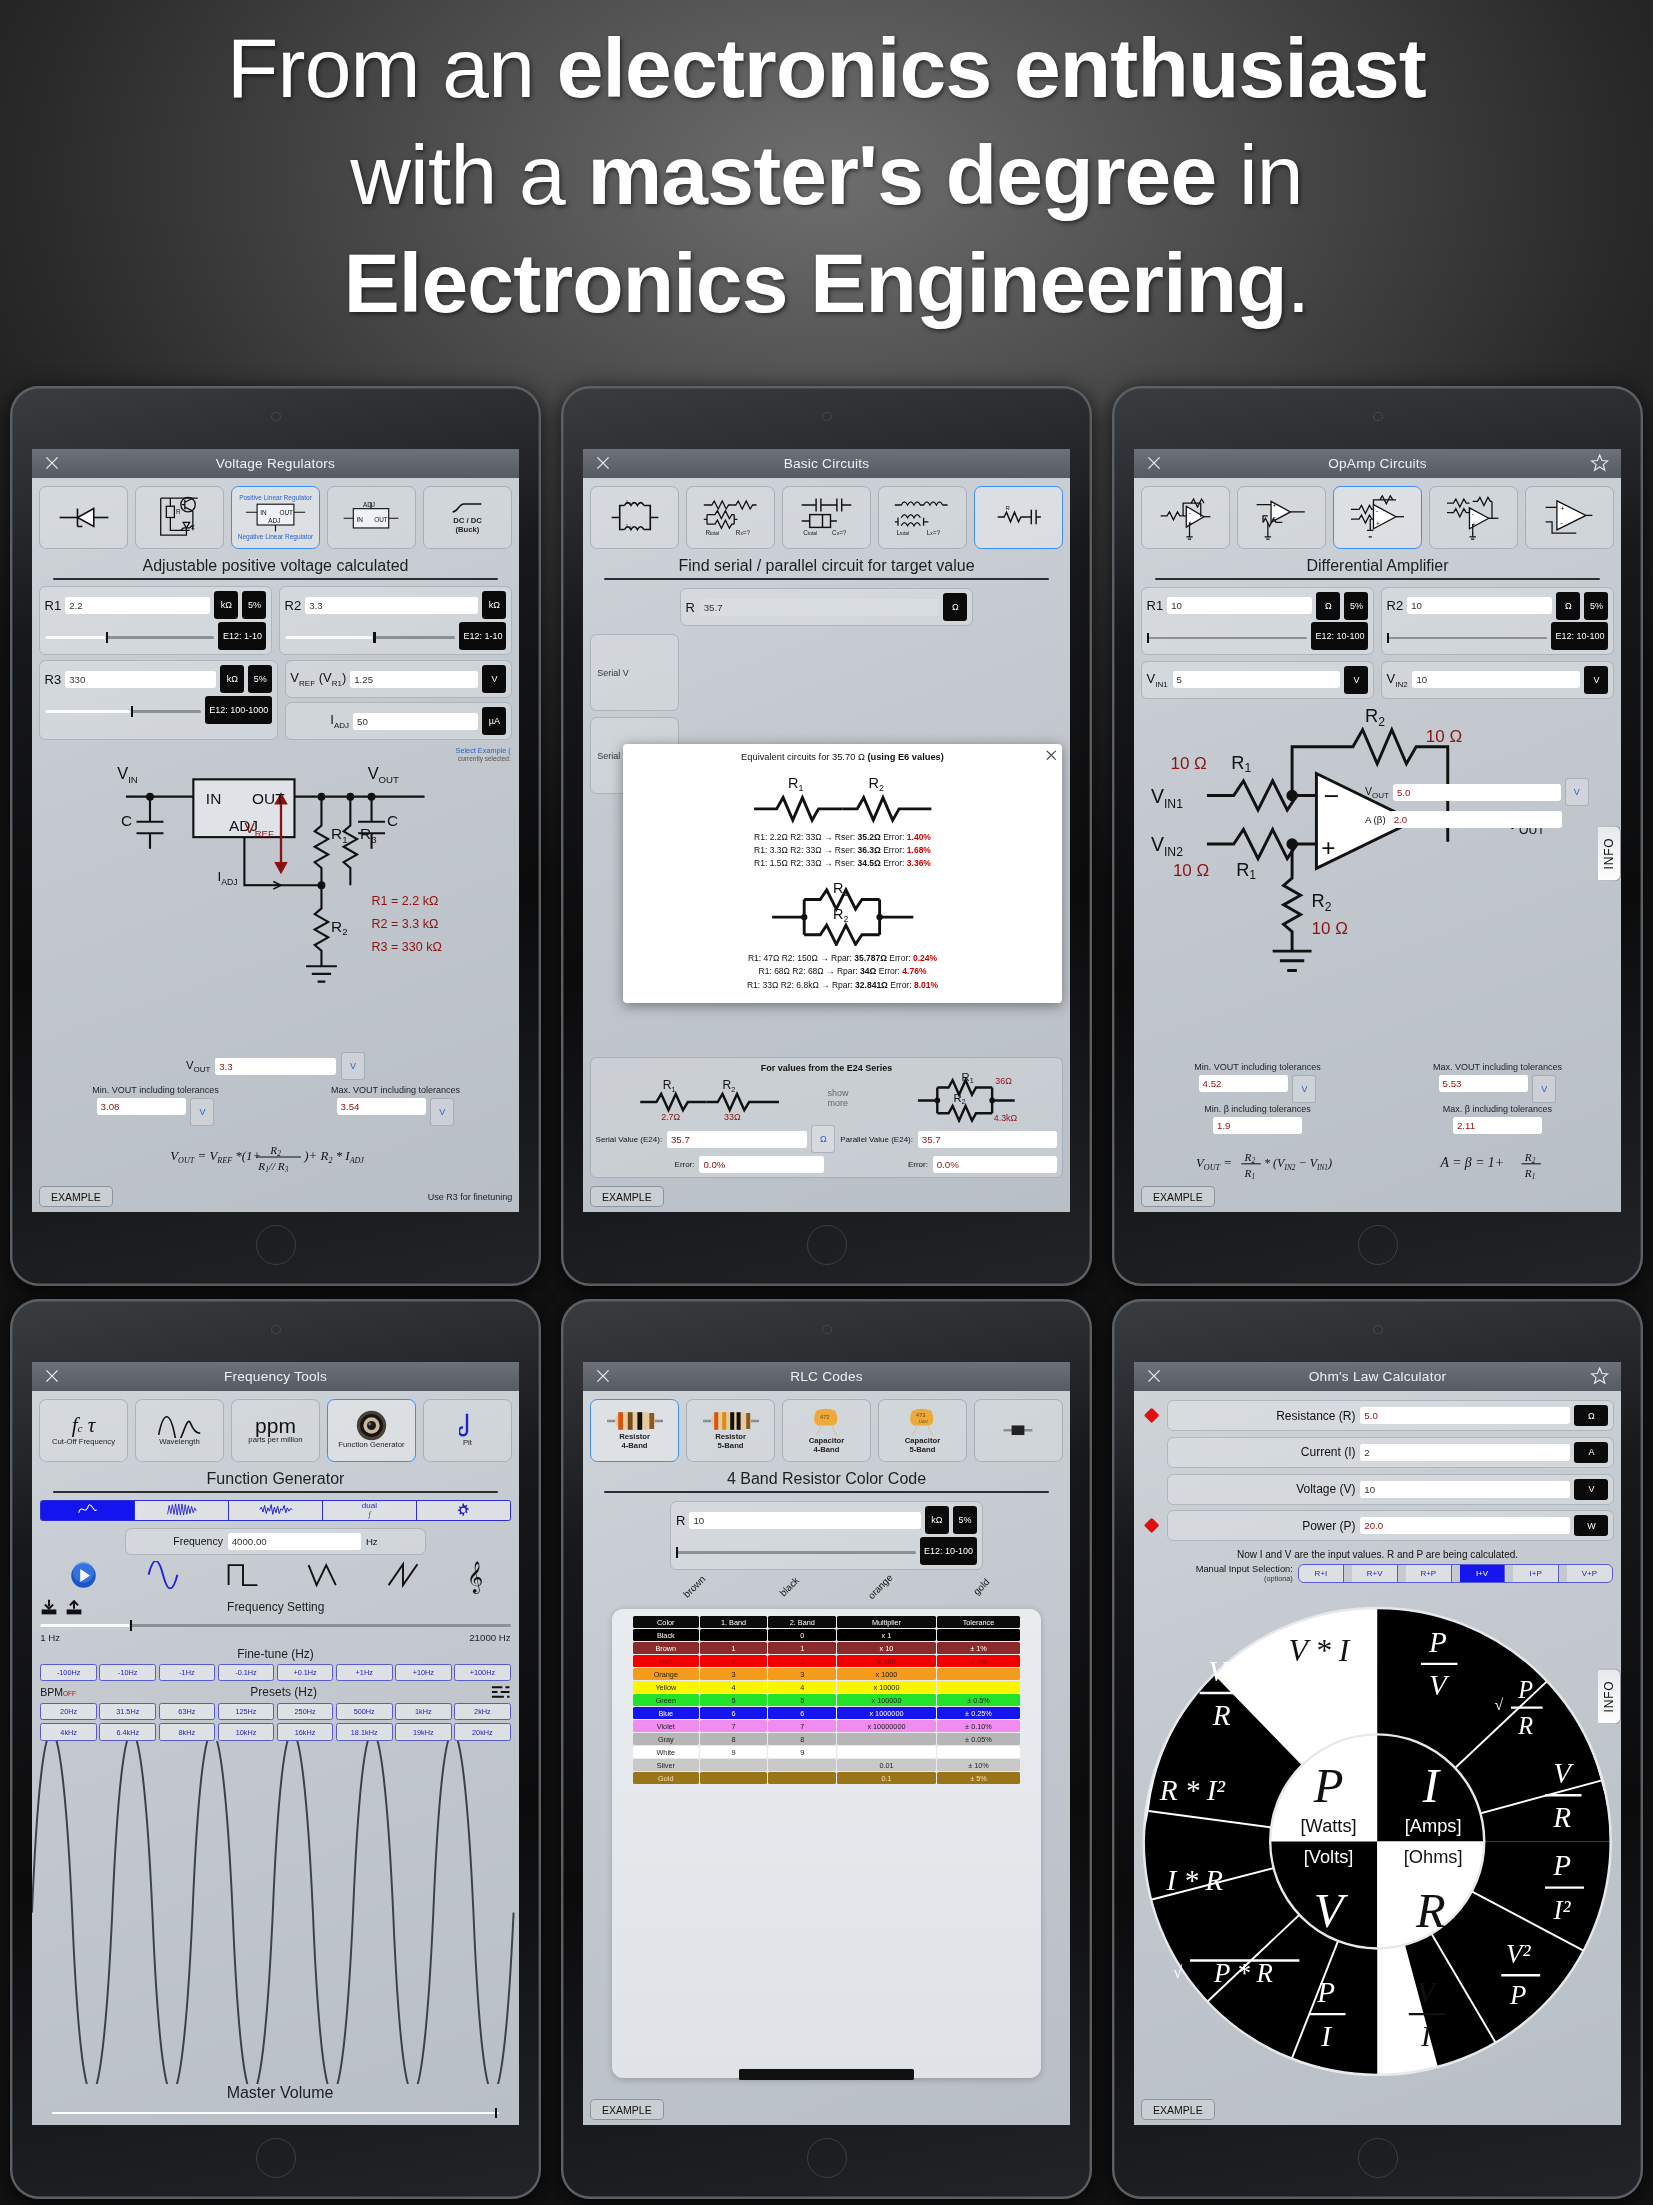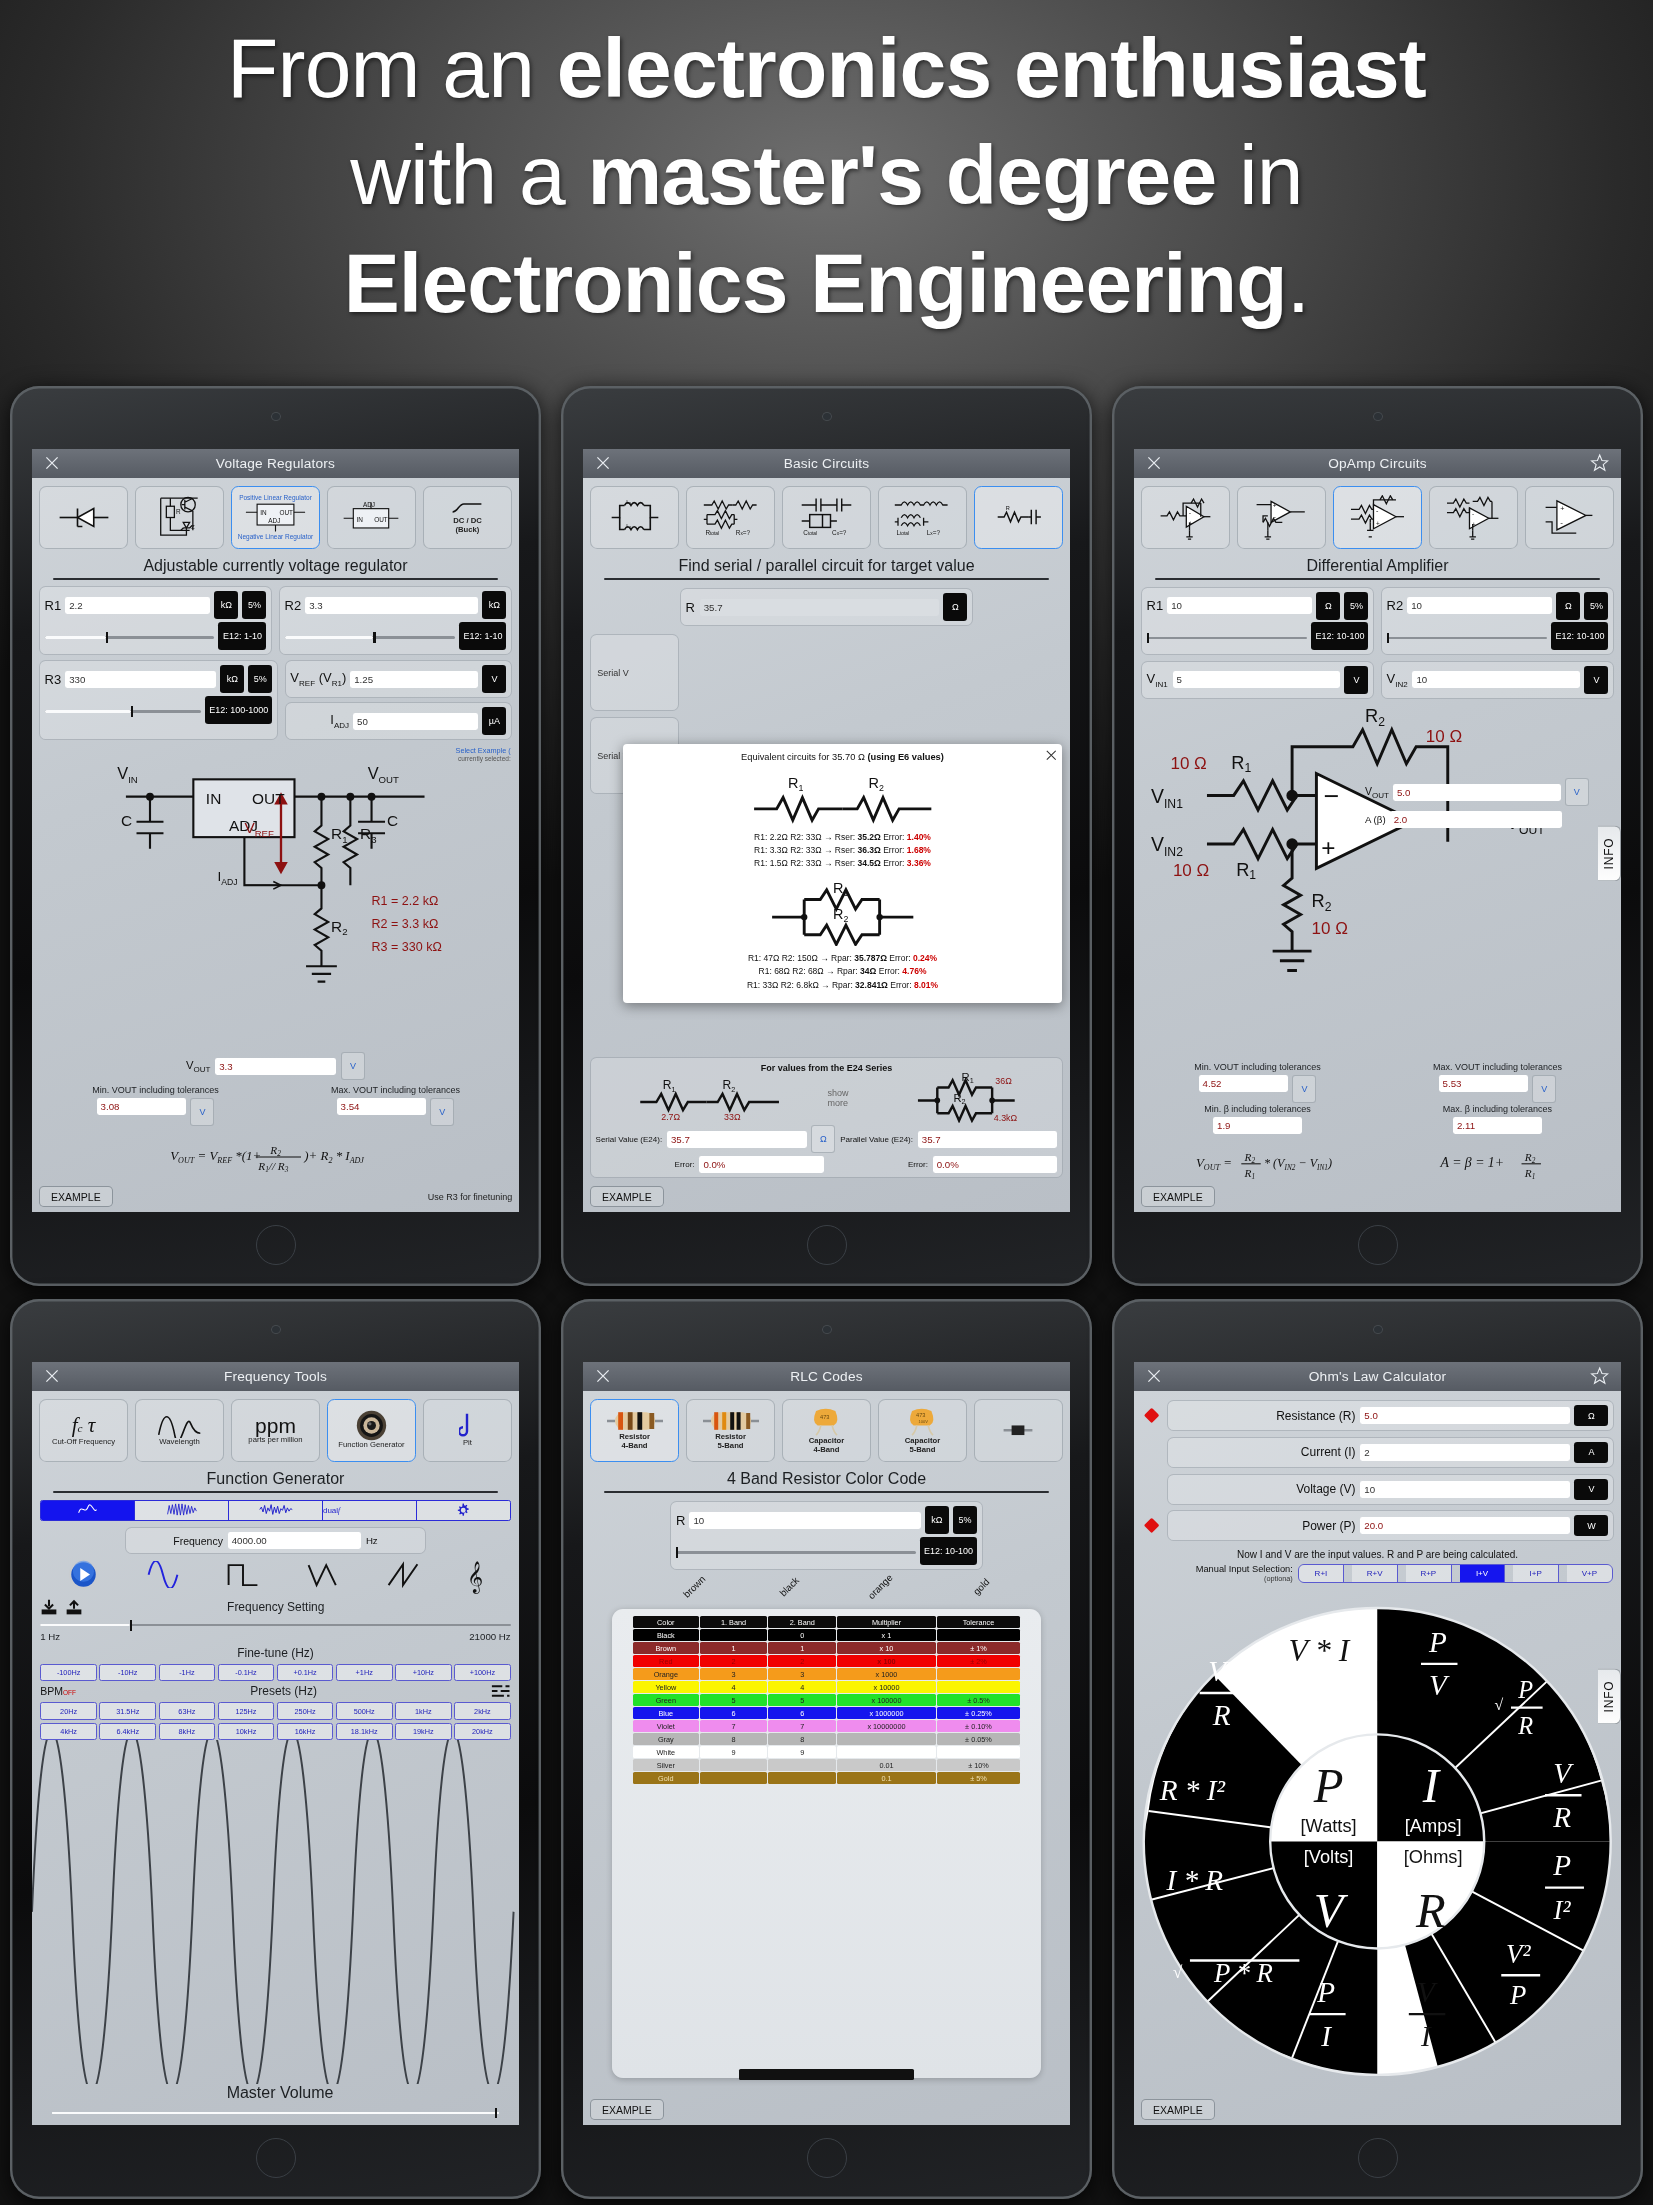--- a/index.html
+++ b/index.html
@@ -249,21 +249,21 @@
           </div>
           <div class="ch">
             <svg width="32" height="18" viewBox="0 0 40 22">
                 <path d="M2 16 C8 16 10 6 16 6 H38" stroke="#111" stroke-width="2" fill="none"></path>
               </svg>
             <div class="cap">DC / DC</div>
             <div class="cap">(Buck)</div>
           </div>
         </div>
 
-        <div class="section-title">Adjustable currently voltage regulator</div>
+        <div class="section-title">Adjustable positive voltage calculated</div>
         <div class="hr"></div>
 
         <div class="rowpair">
           <div class="fieldbox">
             <div class="fline">
               <span class="flabel">R1</span>
               <span class="finput">2.2</span>
               <span class="unitbtn">kΩ</span>
               <span class="unitbtn">5%</span>
             </div>
@@ -936,21 +936,21 @@
           <div style="flex:1; background:rgba(255,255,255,.4); padding:2.4px 0; display:flex; justify-content:center; border-left:0.8px solid #2b2bd8;">
             <svg width="32" height="13" viewBox="0 0 40 16">
                 <path d="M2 14 L4 3 L6 13 L8 2 L10 14 L12 1 L14 15 L16 1 L18 15 L20 1 L22 15 L24 2 L26 14 L28 3 L30 13 L32 4 L34 12 L36 6 L38 10" stroke="#2222cc" stroke-width="1.1" fill="none"></path>
               </svg>
           </div>
           <div style="flex:1; background:rgba(255,255,255,.4); padding:2.4px 0; display:flex; justify-content:center; border-left:0.8px solid #2b2bd8;">
             <svg width="36" height="13" viewBox="0 0 44 16">
                 <path d="M2 8 L4 5 L6 11 L8 3 L10 13 L12 6 L14 10 L16 2 L18 14 L20 5 L22 12 L24 4 L26 13 L28 7 L30 9 L32 3 L34 12 L36 6 L38 10 L40 7 L42 8" stroke="#2222cc" stroke-width="1.2" fill="none"></path>
               </svg>
           </div>
-          <div style="flex:1; background:rgba(255,255,255,.4); padding:0.8px 0; display:flex; flex-direction:row; align-items:center; border-left:0.8px solid #2b2bd8;">
+          <div style="flex:1; background:rgba(255,255,255,.4); padding:0.8px 0; display:flex; flex-direction:column; align-items:center; border-left:0.8px solid #2b2bd8;">
             <span style="font-size:8px; color:#2222cc;">dual</span>
             <span style="font-size:7.3px; color:#2222cc; font-style:italic; font-family:'Liberation Serif',serif;">f</span>
           </div>
           <div style="flex:1; background:rgba(255,255,255,.4); padding:2.4px 0; display:flex; justify-content:center; border-left:0.8px solid #2b2bd8;">
             <svg width="14.5" height="14.5" viewBox="0 0 24 24">
                 <path d="M12 8a4 4 0 1 0 0 8 4 4 0 0 0 0-8z M11 1h2l.4 2.6 2 .8 2-1.6 1.4 1.4-1.6 2 .8 2L21 9v2l-2.6.4-.8 2 1.6 2-1.4 1.4-2-1.6-2 .8L13 21h-2l-.4-2.6-2-.8-2 1.6L5.2 17.8l1.6-2-.8-2L3 13v-2l2.6-.4.8-2-1.6-2L6.2 5.2l2 1.6 2-.8z" fill="#2222cc"></path>
               </svg>
           </div>
         </div>
 

